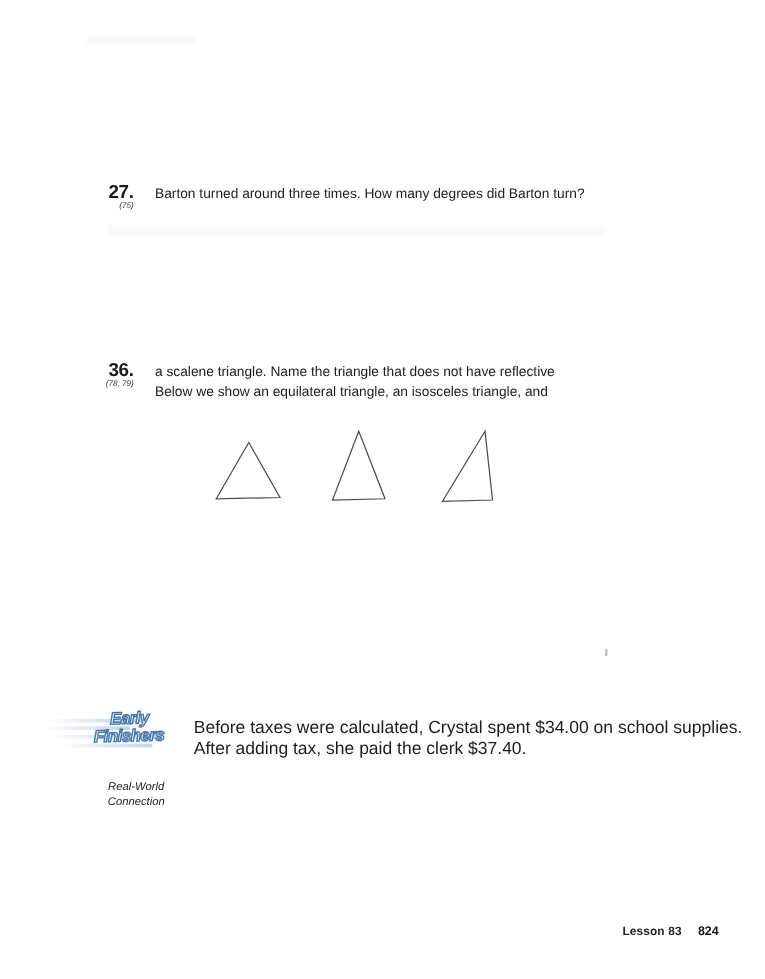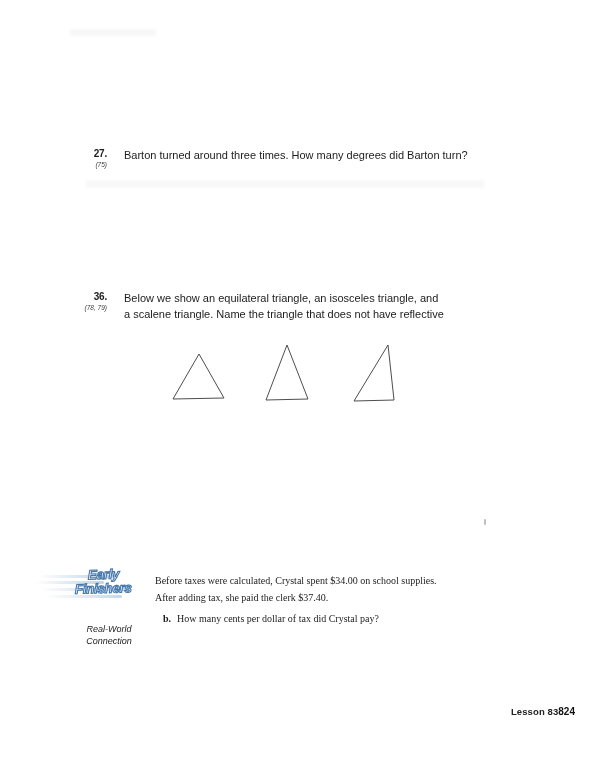--- a/index.html
+++ b/index.html
@@ -21,21 +21,21 @@
   .ghost { position:absolute; pointer-events:none; filter:blur(1.2px); }
   .ghost-top { left:70px; top:29px; width:86px; height:7px; background:rgba(70,70,100,0.045); }
   .ghost-mid { left:86px; top:180px; width:398px; height:8px; background:rgba(70,70,100,0.04); }
   .speck { position:absolute; left:484px; top:519px; width:2px; height:6px; background:#8a8a8a; opacity:.55; border-radius:1px; }
 
   
   .problem { position:absolute; }
   .problem-27 { left:60px; top:147px; width:505px; }
   .problem-29 { left:60px; top:290px; width:420px; }
   .prob-head { position:absolute; left:0; top:0; width:47px; text-align:right; }
-  .prob-num { font-weight:bold; font-size:10px; line-height:13px; letter-spacing:-0.2px; }
+  .prob-num { font-weight:bold; font-size:15px; line-height:13px; letter-spacing:-0.2px; }
   .prob-ref { font-size:6.5px; font-style:italic; line-height:8px; margin-top:1px; color:#3a3a3a; }
   .prob-text { margin-left:64px; font-size:11px; line-height:16px; color:var(--body-text); }
 
   
   .triangles { position:absolute; left:160px; top:340px; }
   .triangles polygon { fill:none; stroke:var(--triangle-stroke); stroke-width:1; stroke-linejoin:miter; }
 
   
   .early-finishers { position:absolute; left:0; top:568px; width:612px; height:95px; }
   .ef-badge { position:absolute; left:38px; top:1px; width:106px; height:36px; }
@@ -49,27 +49,27 @@
     position:absolute; font-weight:bold; font-style:italic;
     font-size:13.5px; line-height:14px; letter-spacing:-0.4px;
     color:#f4f9fd; -webkit-text-stroke:1.1px var(--logo-blue);
     text-shadow:0 0 1px rgba(69,119,171,.45);
     transform:rotate(-1.5deg); white-space:nowrap;
   }
   .ef-w1 { left:50px; top:-1px; }
   .ef-w2 { left:37px; top:13px; }
   .ef-subtitle { position:absolute; left:70px; top:56px; width:78px; text-align:center;
                  font-style:italic; font-size:9px; line-height:11.5px; color:#222222; }
-  .ef-body { position:absolute; left:155px; top:5px; width:440px; font-size:10px; color:var(--body-text);font-family:Liberation Serif, serif; }
+  .ef-body { position:absolute; left:155px; top:5px; width:440px; font-size:14px; color:var(--body-text); }
   .ef-line { line-height:16.5px; white-space:nowrap; }
   .ef-part { margin-top:6.5px; padding-left:8px; white-space:nowrap; }
   .part-label { font-weight:bold; margin-right:6px; }
 
   
-  .page-footer { position:absolute; top:706px; right:37px; display:flex; 
+  .page-footer { position:absolute; top:740px; right:37px; display:flex; gap:13px;
                  align-items:baseline;padding-left:33px; }
   .lesson-label { font-size:9.5px; font-weight:bold; color:#222222; letter-spacing:0.1px; }
   .page-number { font-size:10px; font-weight:bold; color:#111111; }
 </style>
 </head>
 <body>
 
 <div class="sheet">
 
   <div class="ghost ghost-top"></div>
@@ -85,22 +85,22 @@
       <div class="prob-line">Barton turned around three times. How many degrees did Barton turn?</div>
     </div>
   </section>
 
   <section class="problem problem-29">
     <div class="prob-head">
       <div class="prob-num">36.</div>
       <div class="prob-ref">(78, 79)</div>
     </div>
     <div class="prob-text">
+      <div class="prob-line">a scalene triangle. Name the triangle that does not have reflective</div>
       <div class="prob-line">Below we show an equilateral triangle, an isosceles triangle, and</div>
-      <div class="prob-line">a scalene triangle. Name the triangle that does not have reflective</div>
     </div>
   </section>
 
   <svg class="triangles" width="250" height="70" viewBox="0 0 250 70" xmlns="http://www.w3.org/2000/svg">
     <polygon points="39,14 13,59 64,58"></polygon>
     <polygon points="127,5 106,60 148,59"></polygon>
     <polygon points="228,5 194,61 234,60"></polygon>
   </svg>
 
   <section class="early-finishers">
@@ -112,23 +112,20 @@
       <div class="ef-word ef-w1">Early</div>
       <div class="ef-word ef-w2">Finishers</div>
     </div>
     <div class="ef-subtitle">
       <div>Real-World</div>
       <div>Connection</div>
     </div>
     <div class="ef-body">
       <div class="ef-line">Before taxes were calculated, Crystal spent $34.00 on school supplies.</div>
       <div class="ef-line">After adding tax, she paid the clerk $37.40.</div>
-      <div class="ef-part">
-        <span class="part-label">b.</span><span class="part-text">How many cents per dollar of tax did Crystal pay?</span>
-      </div>
     </div>
   </section>
 
   <footer class="page-footer">
     <span class="lesson-label">Lesson 83</span>
     <span class="page-number">824</span>
   </footer>
 
 </div>
 

